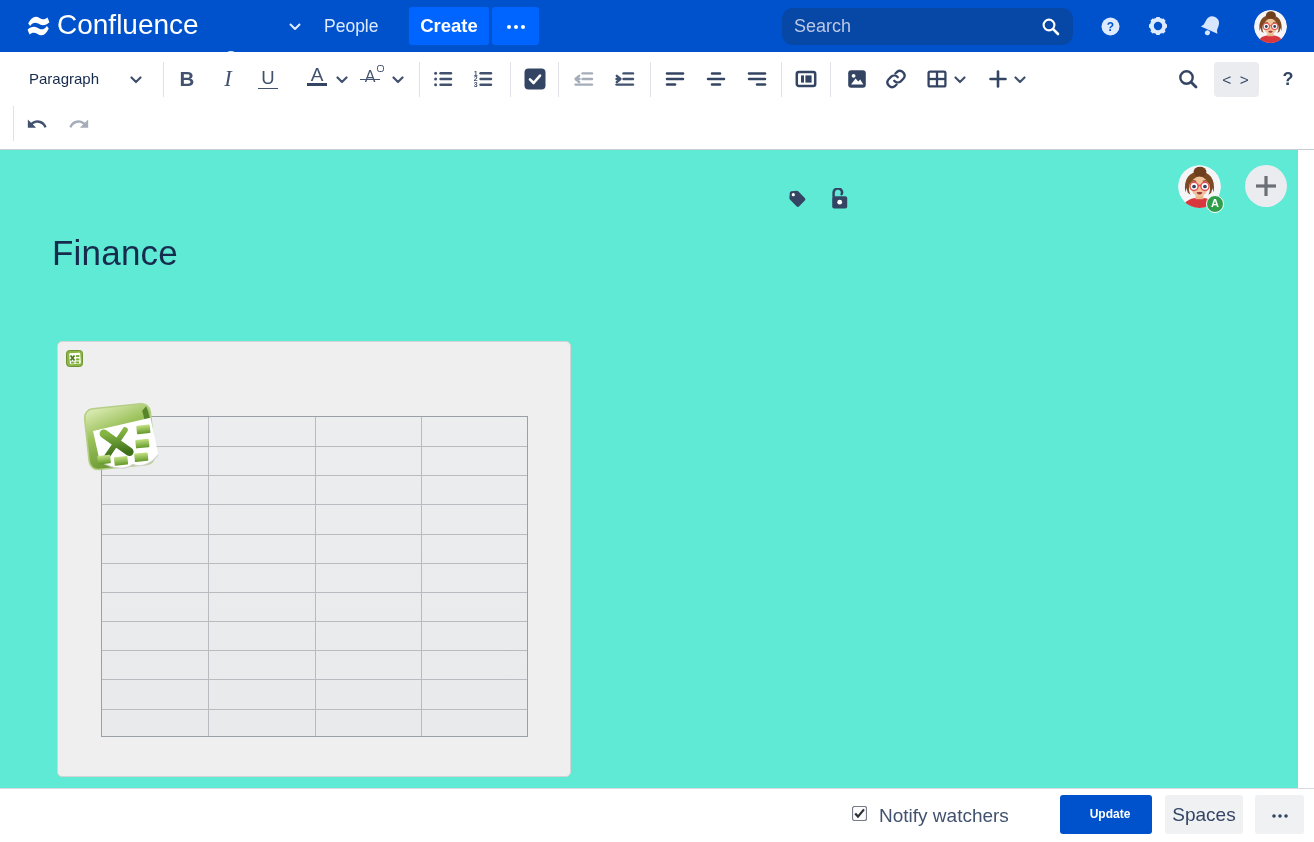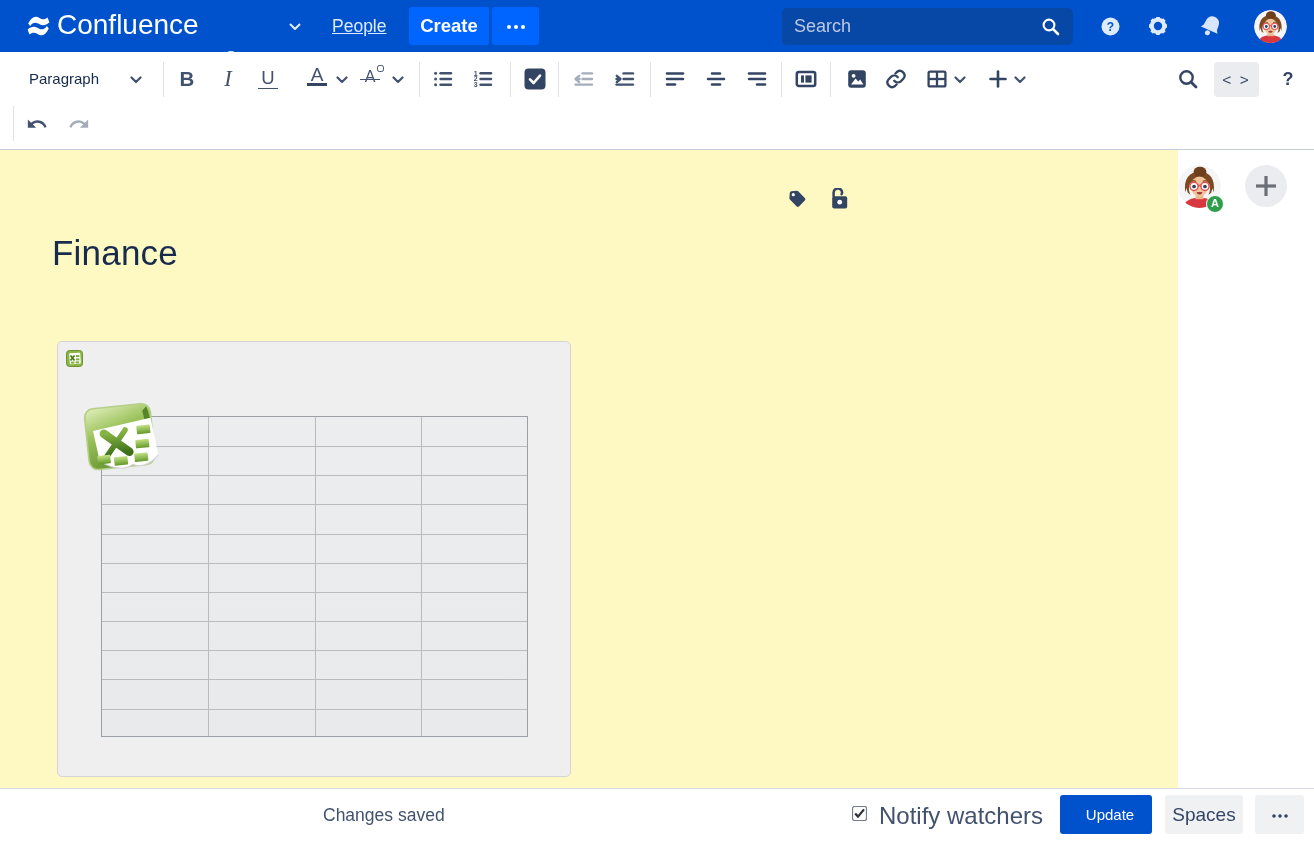--- a/index.html
+++ b/index.html
@@ -1,27 +1,27 @@
 <!DOCTYPE html>
 <html><head>
 <meta charset="utf-8">
 <style>
 * { margin:0; padding:0; box-sizing:border-box; }
 html,body { width:1314px; height:842px; overflow:hidden; background:#fff;
   font-family:"Liberation Sans", sans-serif; }
-#app { position:relative; width:1178px; height:842px; background:#fef9c3; }
+#app { position:relative; width:1298px; height:842px; background:#5eead4; }
 .abs { position:absolute; }
 
 
 #topbar { position:absolute; left:0; top:0; width:1314px; height:52px; background:#0052CC; }
 #topbar .navtxt { position:absolute; top:0; height:52px; line-height:52px; color:#DEEBFF; font-size:17.5px; }
 .tb-btn { position:absolute; top:7px; height:38px; background:#0065FF; border-radius:3px;
   color:#fff; text-align:center; line-height:38px; }
 #searchbox { position:absolute; left:782px; top:8px; width:291px; height:37px;
-  background:#0747A6; border-radius:5px; }
+  background:#0747A6; border-radius:11px; }
 #searchbox .ph { position:absolute; left:12px; top:0; line-height:37px; font-size:18px; color:#BCC8E4; }
 
 
 #toolbar { position:absolute; left:0; top:52px; width:1314px; height:98px; background:#fff;
   border-bottom:1px solid #C6CCD4; }
 .tsep { position:absolute; top:10px; width:1px; height:35px; background:#DFE1E6; }
 .ticon { position:absolute; width:24px; height:24px; top:15px; }
 .tchev { position:absolute; top:24px; width:12px; height:8px; }
 
 
@@ -57,21 +57,21 @@
   <div id="topbar">
     <svg class="abs" style="left:26px;top:13px" width="25" height="26" viewBox="0 0 23 24">
       <path d="M2 9.8 C4.8 3.6 8.8 2.2 12.4 4.6 C15 6.3 17.2 6.4 19.8 4.2 L21.6 8.6 C18.2 11.8 14.6 12 11.2 9.8 C8.8 8.3 6 8.5 3.8 12 Z" fill="#fff"></path>
       <path d="M21 14.2 C18.2 20.4 14.2 21.8 10.6 19.4 C8 17.7 5.8 17.6 3.2 19.8 L1.4 15.4 C4.8 12.2 8.4 12 11.8 14.2 C14.2 15.7 17 15.5 19.2 12 Z" fill="#fff"></path>
     </svg>
     <div class="abs" style="left:57px;top:0;height:52px;line-height:50px;color:#fff;font-size:28px;">Confluence</div>
     <div class="navtxt" style="left:225px;margin-top:32px;">Spaces</div>
     <svg class="abs" style="left:289px;top:23px" width="12" height="8" viewBox="0 0 12 8">
       <path d="M1.5 1.5 L6 6 L10.5 1.5" fill="none" stroke="#DEEBFF" stroke-width="2" stroke-linecap="round" stroke-linejoin="round"></path>
     </svg>
-    <div class="navtxt" style="left:332px;text-decoration:underline;">People</div>
+    <div class="navtxt" style="left:324px;">People</div>
     <div class="tb-btn" style="left:409px;width:80px;font-size:18.5px;font-weight:700;">Create</div>
     <div class="tb-btn" style="left:492px;width:47px;">
       <svg width="18" height="4" viewBox="0 0 18 4" style="vertical-align:middle">
           <circle cx="2" cy="2" r="2" fill="#fff"></circle>
           <circle cx="9" cy="2" r="2" fill="#fff"></circle>
           <circle cx="16" cy="2" r="2" fill="#fff"></circle>
         </svg>
     </div>
     <div id="searchbox">
       <span class="ph">Search</span>
@@ -404,27 +404,26 @@
           <rect x="50" y="38.5" width="13.5" height="8.5" rx="1"></rect>
           <rect x="47.5" y="52" width="13.5" height="8.5" rx="1"></rect>
           <rect x="10.5" y="50.5" width="13" height="8.5" rx="1"></rect>
           <rect x="27" y="53.5" width="13.5" height="8.5" rx="1"></rect>
         </g>
       </svg>
     </div>
   </div>
 
   <div id="footer">
-    <div class="abs" style="left:323px;top:0;line-height:53px;font-size:17.5px;color:#42526E;">Changes saved</div>
     <svg class="abs" style="left:852px;top:17px" width="15" height="15" viewBox="0 0 15 15">
       <rect x="0.5" y="0.5" width="14" height="14" rx="2" fill="#fcfcfc" stroke="#757d8a" stroke-width="1.2"></rect>
       <path d="M3.2 7.6 L6 10.6 L12 3.4" fill="none" stroke="#2a2e36" stroke-width="2.2"></path>
     </svg>
-    <div class="abs" style="left:879px;top:0;line-height:53px;font-size:24px;color:#42526E;">Notify watchers</div>
-    <div class="fbtn" style="left:1060px;width:92px;background:#0052CC;color:#fff;font-size:15px;font-weight:400;padding-left:8px;">Update</div>
+    <div class="abs" style="left:879px;top:0;line-height:53px;font-size:19px;color:#42526E;">Notify watchers</div>
+    <div class="fbtn" style="left:1060px;width:92px;background:#0052CC;color:#fff;font-size:12px;font-weight:700;padding-left:8px;">Update</div>
     <div class="fbtn" style="left:1165px;width:78px;background:#F0F1F3;color:#344563;font-size:19px;">Spaces</div>
     <div class="fbtn" style="left:1255px;width:49px;background:#F0F1F3;">
       <svg width="16" height="4" viewBox="0 0 16 4" style="vertical-align:middle">
           <circle cx="2" cy="2" r="1.8" fill="#344563"></circle>
           <circle cx="8" cy="2" r="1.8" fill="#344563"></circle>
           <circle cx="14" cy="2" r="1.8" fill="#344563"></circle>
         </svg>
     </div>
   </div>
 

